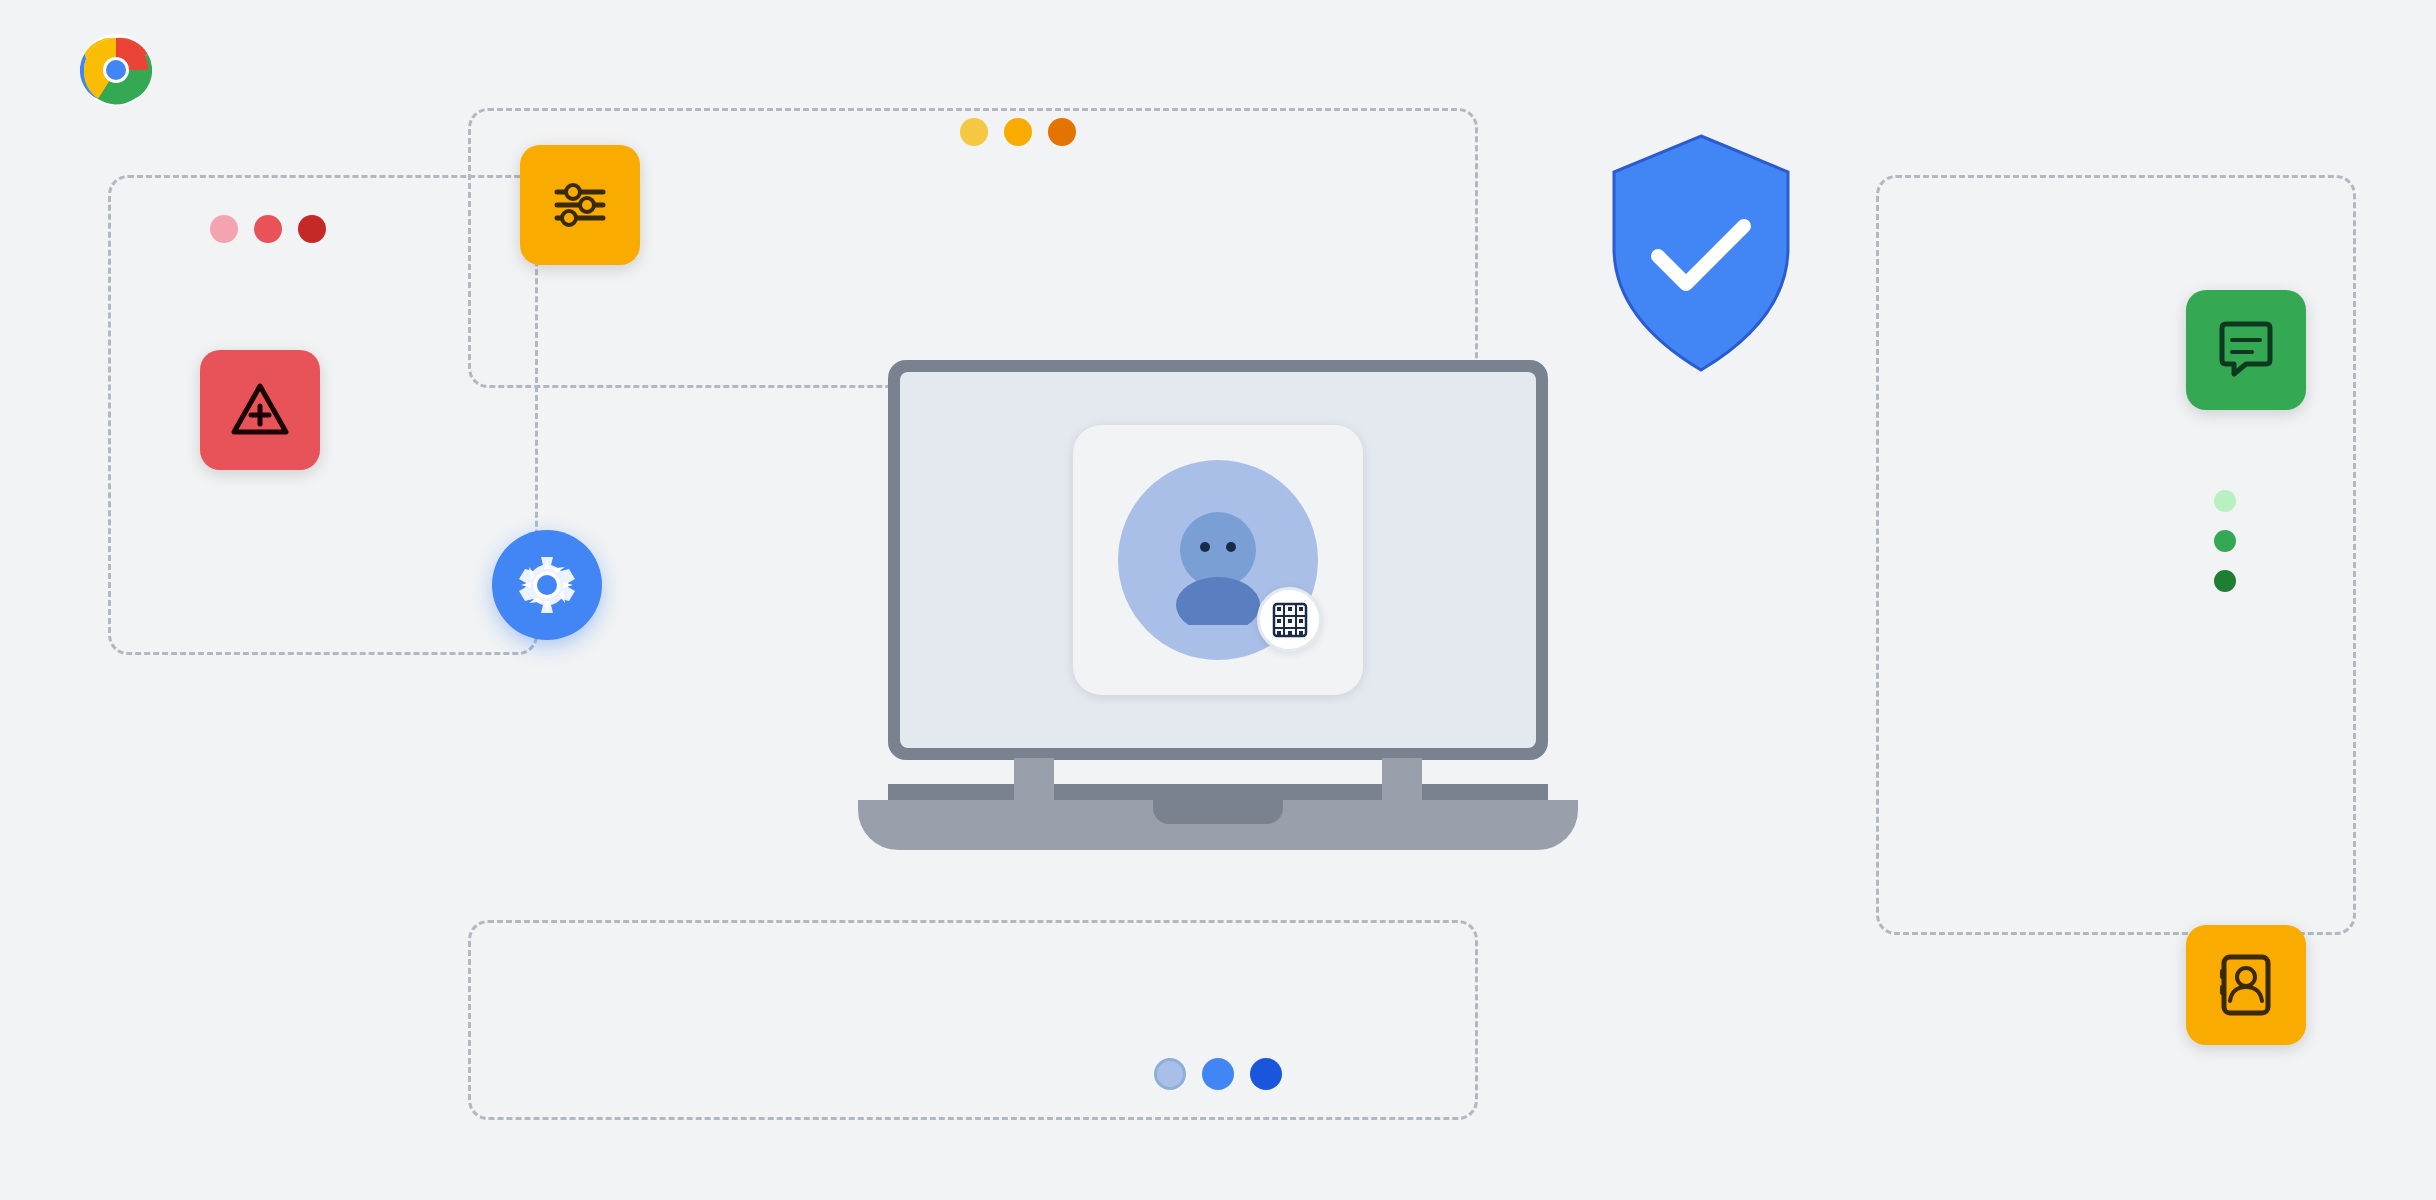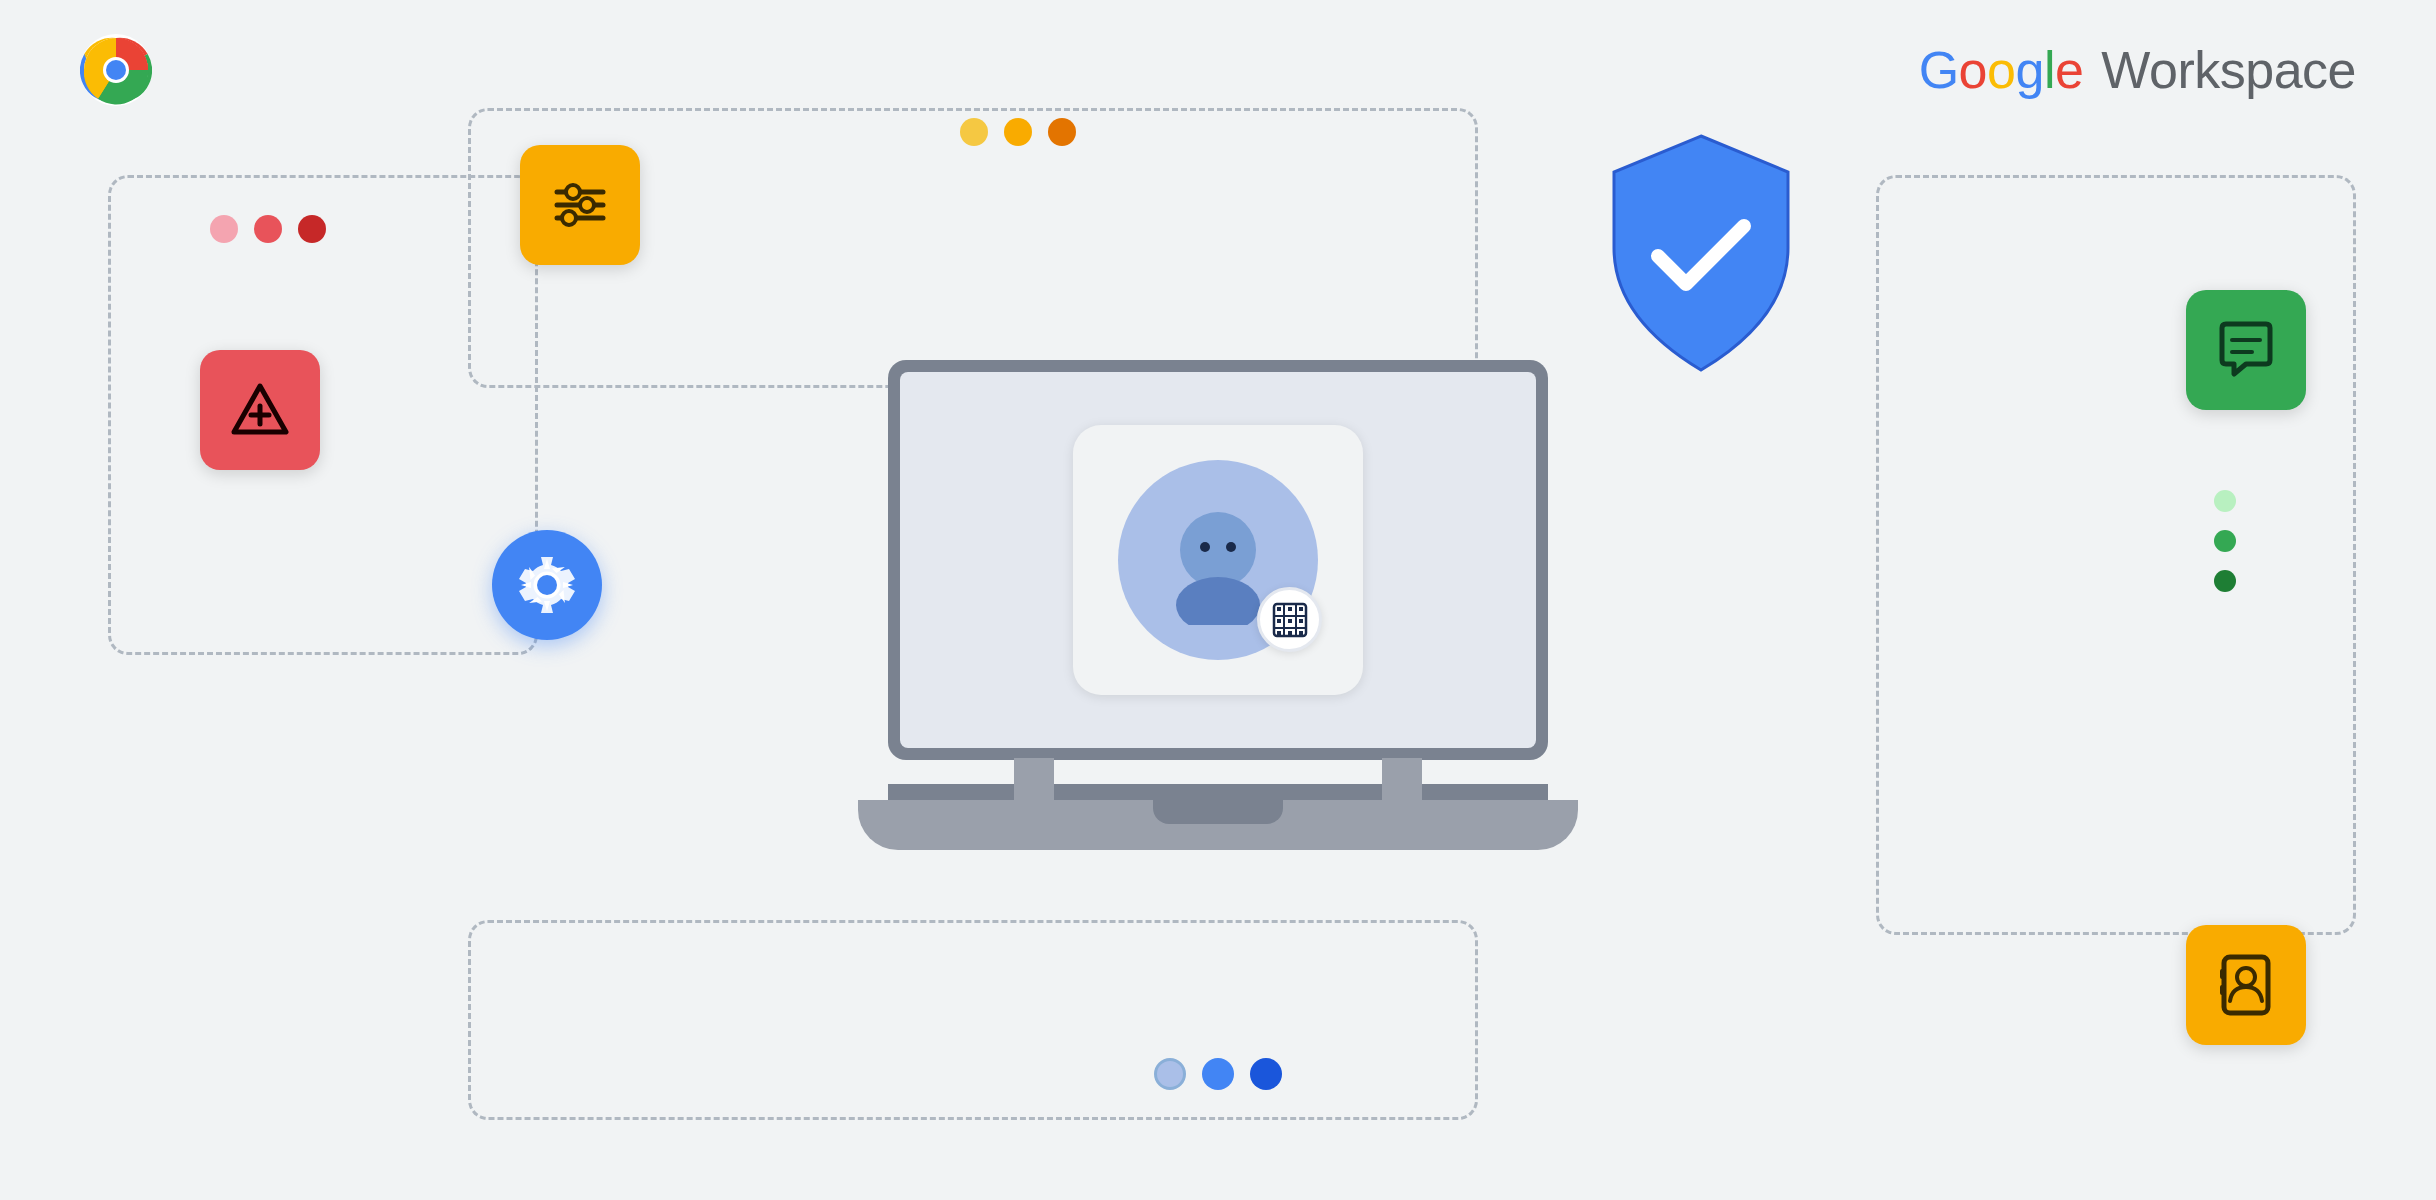--- a/index.html
+++ b/index.html
@@ -266,25 +266,20 @@
 
         <path d="M36,4 A32,32,0,0,1,68,36 L36,36 Z" fill="#EA4335"></path>
         <path d="M68,36 A32,32,0,0,1,18,64.8 L36,36 Z" fill="#34A853"></path>
         <path d="M18,64.8 A32,32,0,0,1,4,36 A32,32,0,0,1,36,4 L36,36 Z" fill="#FBBC04"></path>
         <circle cx="36" cy="36" r="13" fill="white"></circle>
         <circle cx="36" cy="36" r="10" fill="#4285F4"></circle>
       </svg>
       <span class="chrome-enterprise-text" style="margin-left: 90px;"></span>
     </div>
 
-    <div>
-      <span class="google-workspace-text">
-        <span class="gw-g">G</span><span style="color:#ea4335;">o</span><span style="color:#fbbc04;">o</span><span style="color:#4285f4;">g</span><span style="color:#34a853;">l</span><span style="color:#ea4335;">e</span><span style="display:inline-block;width:18px;"></span><span style="color:#5f6368;">Workspace</span>
-      </span>
-    </div>
   </div>
 
   <div class="dashed-box-left"></div>
 
   <div class="dashed-box-top"></div>
 
   <div class="dashed-box-right"></div>
 
   <div class="dashed-box-bottom"></div>
 

